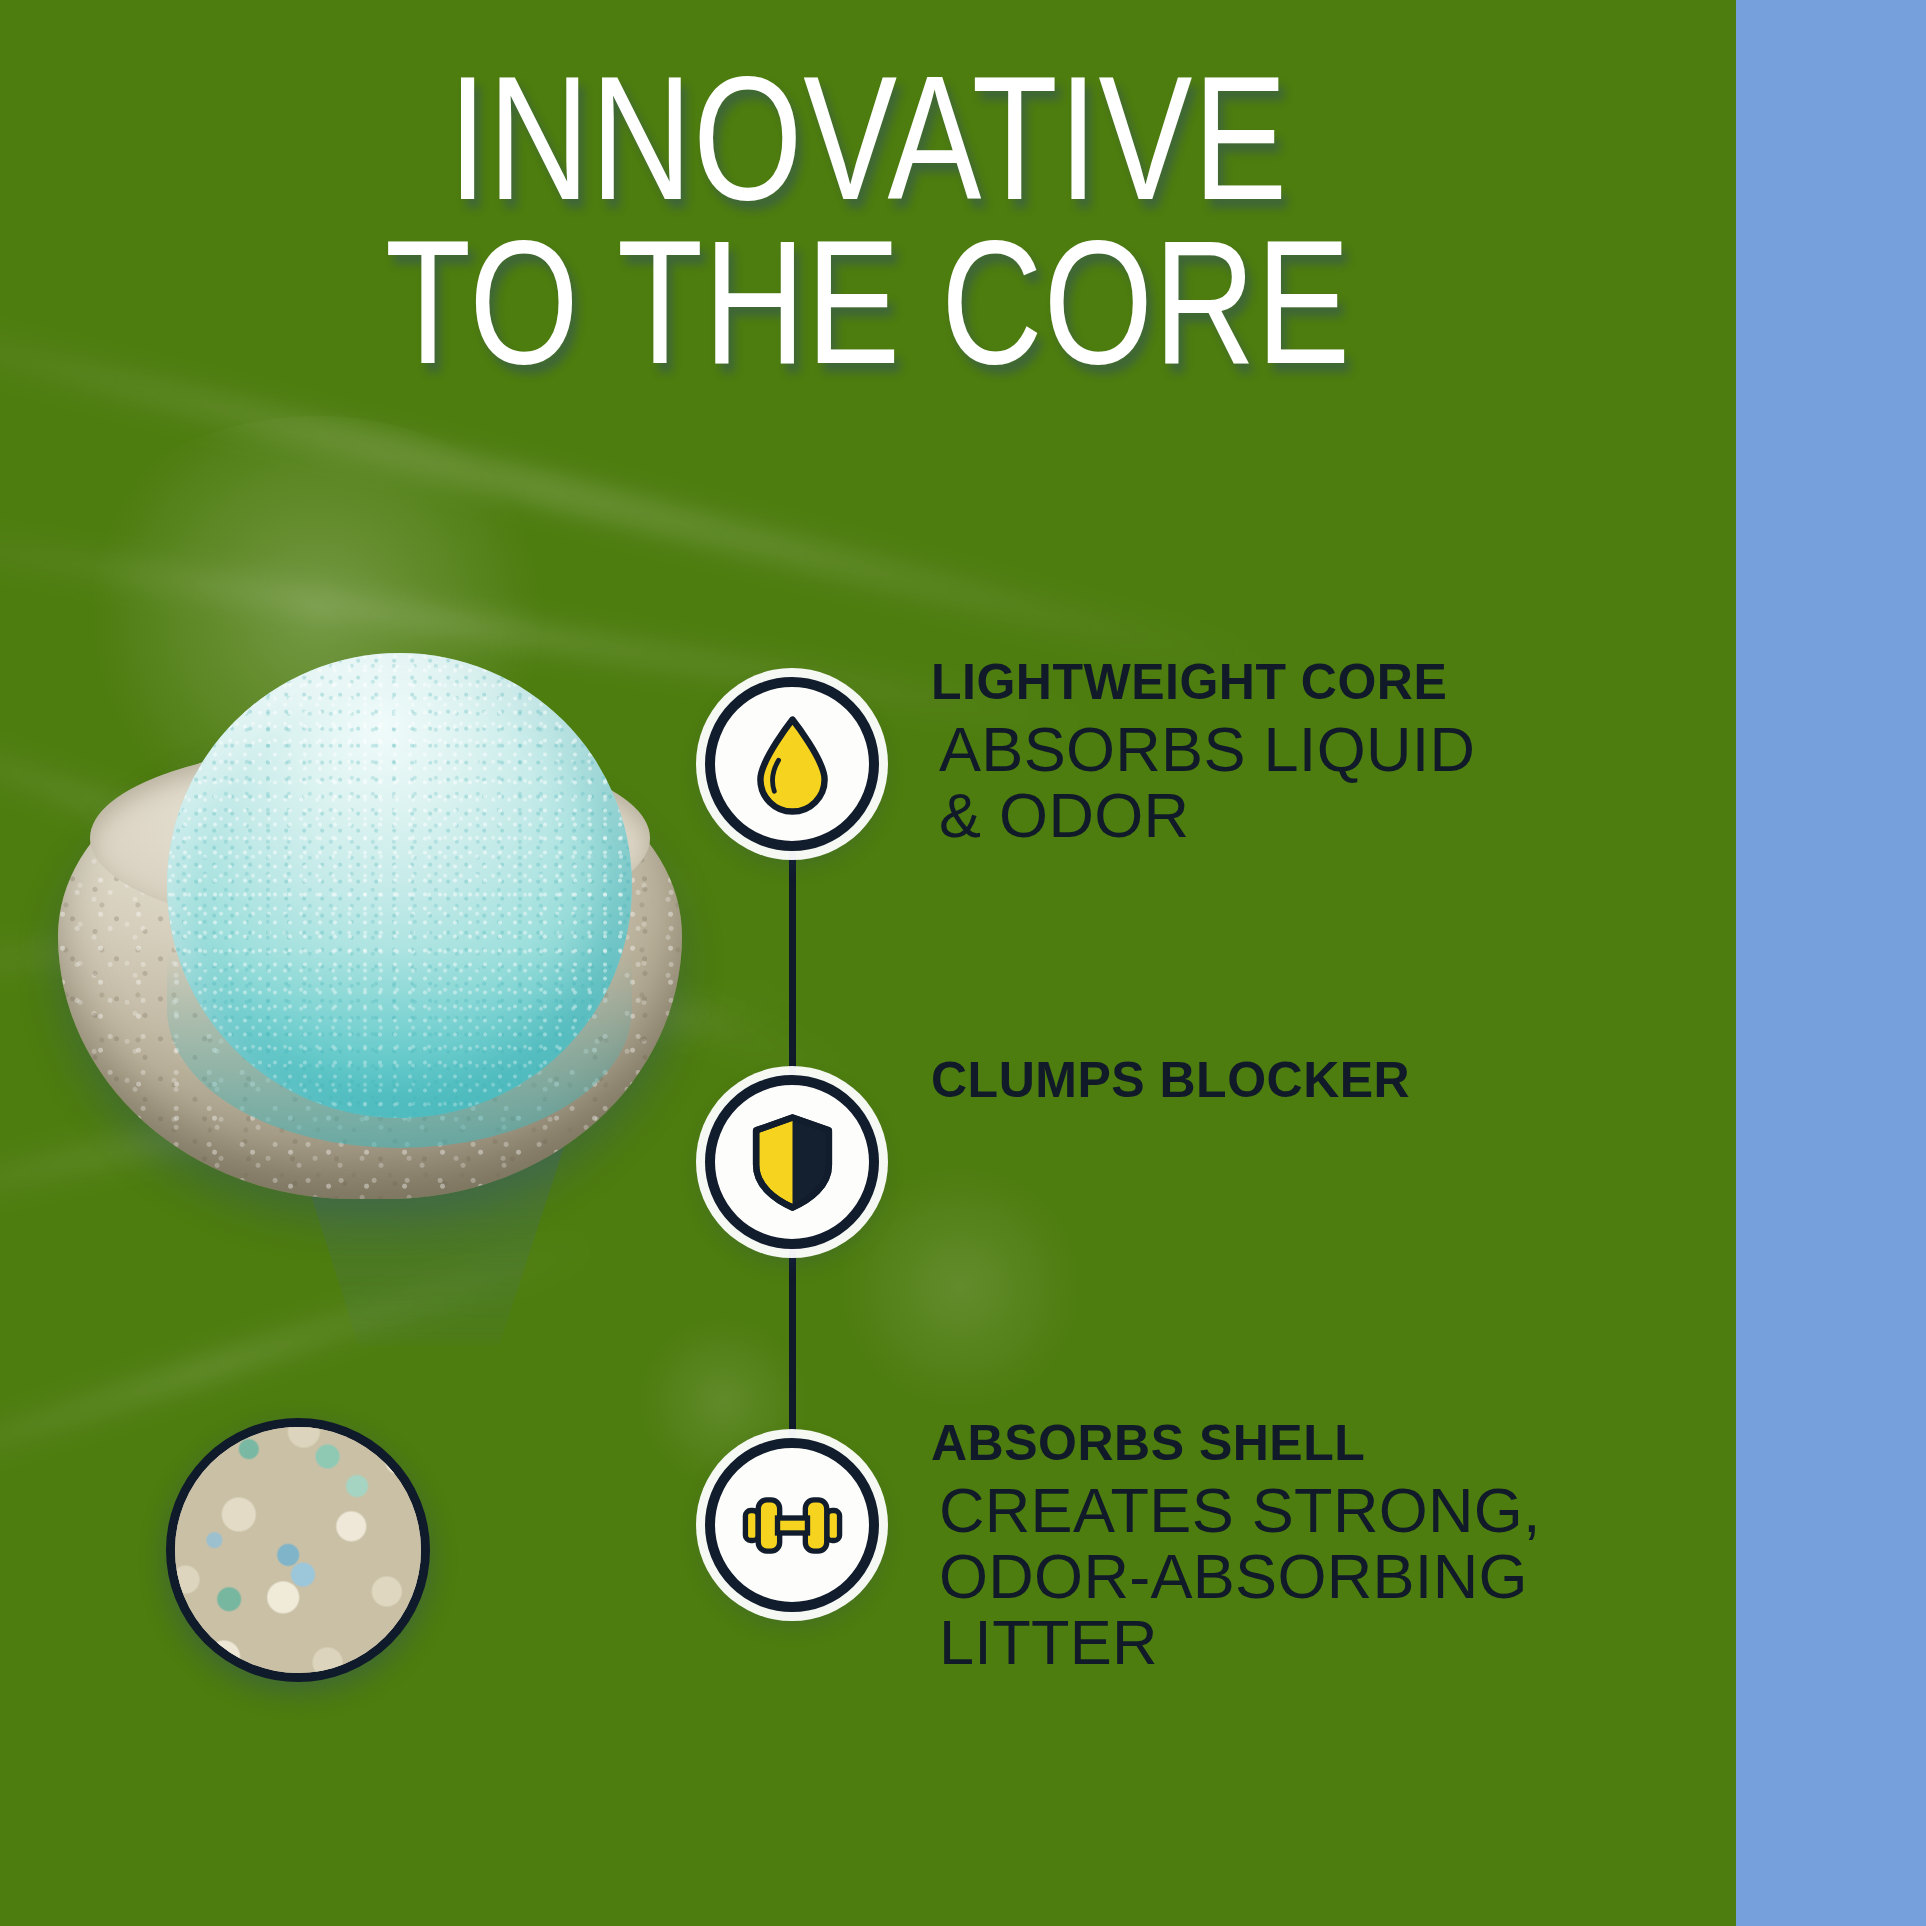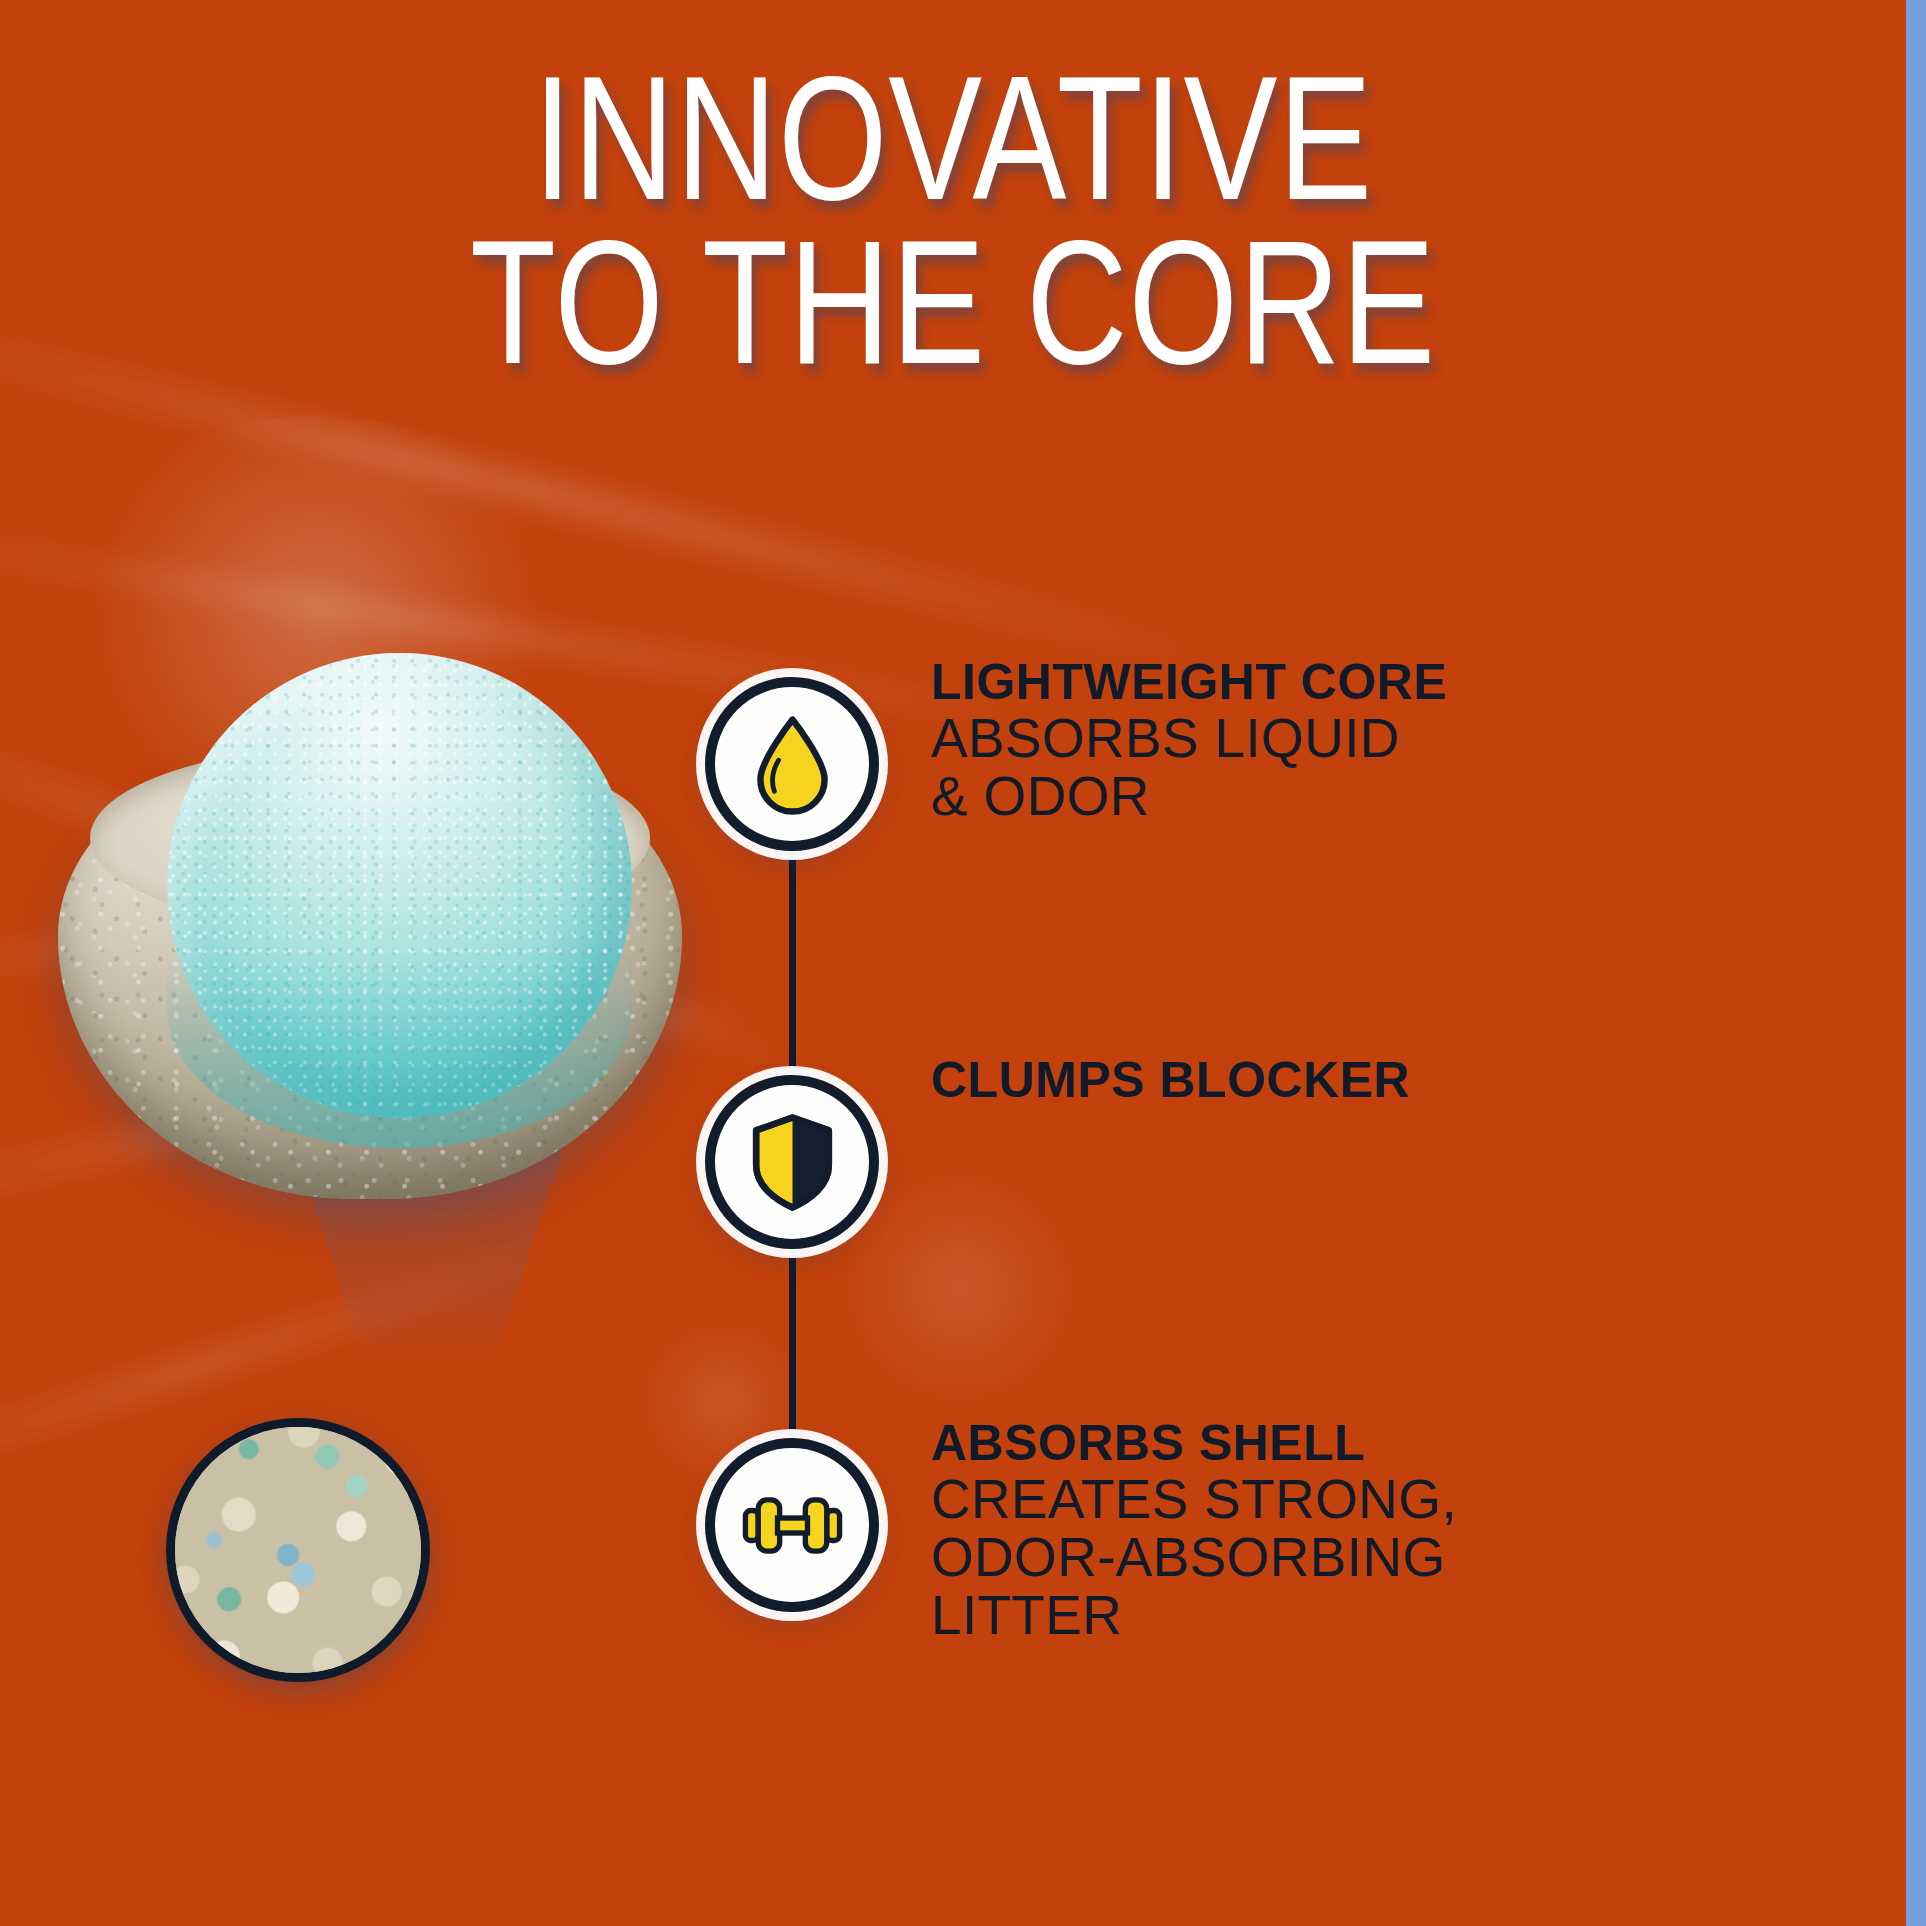--- a/index.html
+++ b/index.html
@@ -2,22 +2,23 @@
 <html><head>
 <meta charset="utf-8">
 <style>
   html,body{margin:0;padding:0;}
   body{
     width:1927px;height:1927px;overflow:hidden;
     font-family:"Liberation Sans", sans-serif;
     background:#75a0dc;
   }
   #stage{
-    position:relative;width:1906px;height:1927px;overflow:hidden;
-    background:#c2410c;
+    position:relative;width:1727px;height:1927px;overflow:hidden;
+    background:#4d7c0f;
+    padding-left:9px;
   }
 
   
   .rays{position:absolute;inset:0;overflow:hidden;pointer-events:none;}
   .ray{
     position:absolute;left:-10%;
     background:linear-gradient(90deg,rgba(255,255,255,.00),rgba(255,255,255,.20),rgba(255,255,255,.00));
     filter:blur(14px);transform-origin:0 50%;
   }
   .glowblob{
@@ -156,22 +157,22 @@
   #badge-dumbbell{left:705px;top:1438px;}
 
   
   .feature{position:absolute;left:931px;width:832px;color:#101a28;}
   .feature h3{
     margin:0 0 2px 0;
     font-size:50px;font-weight:700;letter-spacing:0.5px;line-height:1.02;
     font-family:"Liberation Sans", sans-serif;
   }
   .feature p{
-    margin:0;
-    font-size:55px;font-weight:400;line-height:1.05;letter-spacing:0.3px;
+    margin:8px;
+    font-size:63px;font-weight:400;line-height:1.05;letter-spacing:0.3px;
     font-family:"Liberation Sans", sans-serif;
     white-space:pre-line;
   }
   #feature-0{top:657px;}
   #feature-1{top:1055px;}
   #feature-2{top:1418px;}
 </style>
 </head>
 <body>
 

